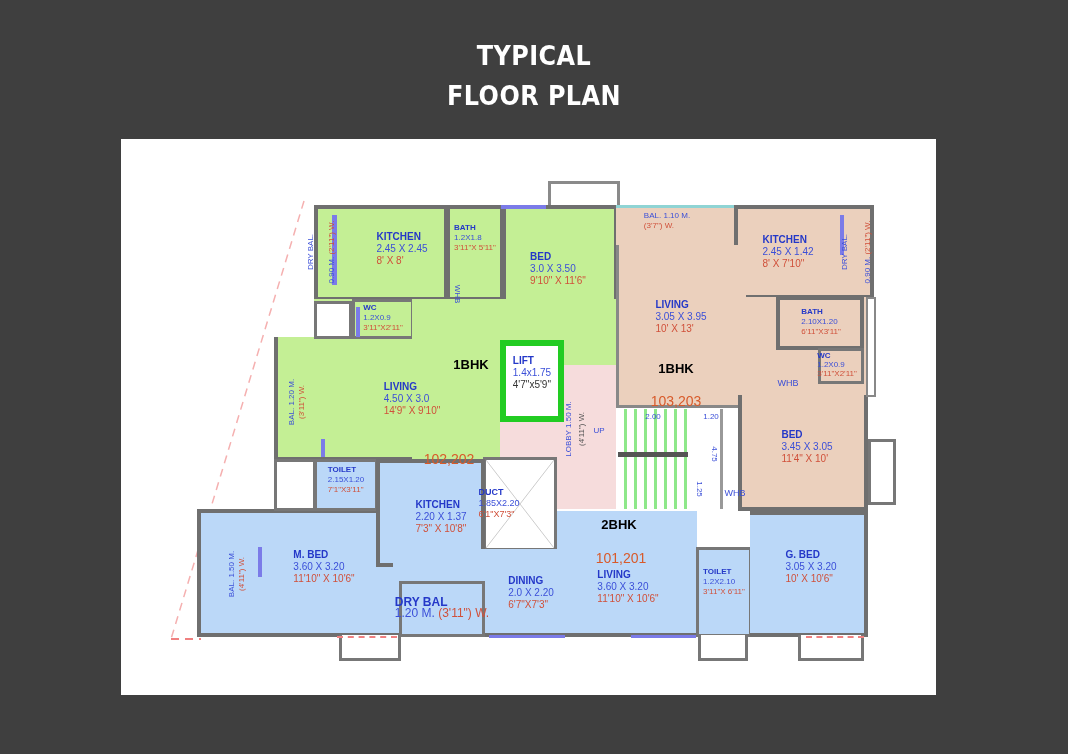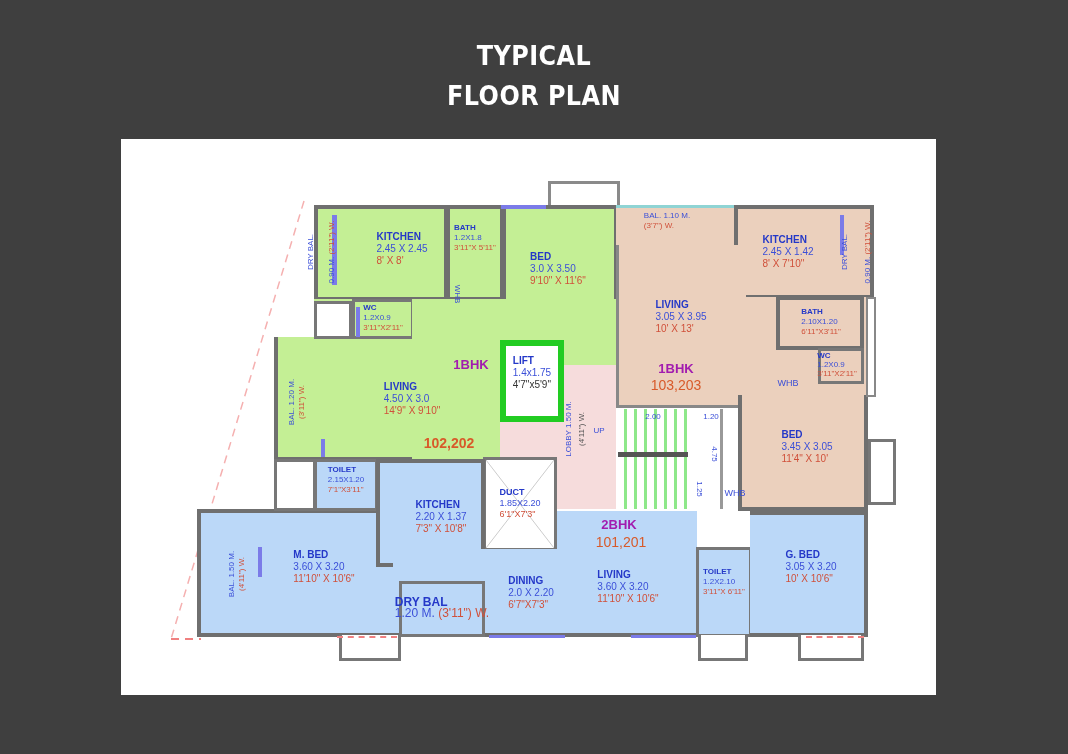--- a/index.html
+++ b/index.html
@@ -31,22 +31,22 @@
   .w { background: #ffffff; }
   .wall { border: 4px solid #6f6f6f; }
   .wall2 { border: 3px solid #777; }
   .lbl {
     position: absolute; text-align: left; font-size: 10px; line-height: 12px;
     white-space: nowrap; transform: translateX(-50%);
   }
   .name { color: #2438c8; font-weight: bold; }
   .dimm { color: #3b4fd8; }
   .dimf { color: #d0503a; }
-  .unit { position: absolute; font-weight: bold; font-size: 13px; color: #a21caf; transform: translateX(-50%); white-space: nowrap; }
-  .unitno { position: absolute; font-size: 14px; color: #d85a2a; transform: translateX(-50%); white-space: nowrap; }
+  .unit { position: absolute; font-weight: bold; font-size: 13px; color: #000000; transform: translateX(-50%); white-space: nowrap; }
+  .unitno { position: absolute; font-size: 14px; color: #d85a2a; transform: translateX(-50%); white-space: nowrap; margin-top: 16px; }
   .vert { position: absolute; font-size: 8px; line-height: 10px; white-space: nowrap; transform-origin: center; }
   .stair-line { position: absolute; width: 3px; background: #8ee88a; }
   .duct-x { position: absolute; }
   .glass { position: absolute; background: #7b7be8; }
   .dash { position: absolute; border-top: 2px dashed #f2a0a0; }
 </style>
 </head>
 <body>
 
 <div class="title">
@@ -158,34 +158,34 @@
   <div class="vert" style="left:148px;top:258px;transform:rotate(-90deg);">
     <span class="dimm">BAL.</span> <span class="dimm">1.20 M.</span>
   </div>
   <div class="vert" style="left:164px;top:258px;transform:rotate(-90deg);">
     <span class="dimf">(3'11") W.</span>
   </div>
   <div class="vert" style="left:327px;top:150px;transform:rotate(90deg);">
     <span class="dimm">WHB</span>
   </div>
   <div class="unit" style="left:350px;top:218px;">1BHK</div>
-  <div class="unitno" style="left:328px;top:296px;font-weight:bold;">102,202</div>
+  <div class="unitno" style="left:328px;top:296px;">102,202</div>
 
   <div class="lbl" style="left:411px;top:216px;">
     <div class="name">LIFT</div>
     <div class="dimm">1.4x1.75</div>
     <div style="color:#333">4'7"x5'9"</div>
   </div>
   <div class="vert" style="left:420px;top:285px;transform:rotate(-90deg);">
     <span class="dimm">LOBBY 1.50 M.</span>
   </div>
   <div class="vert" style="left:444px;top:285px;transform:rotate(-90deg);">
     <span style="color:#555">(4'11") W.</span>
   </div>
-  <div class="lbl" style="left:399px;top:348px;font-size:9px;line-height:11px;">
+  <div class="lbl" style="left:378px;top:348px;font-size:9px;line-height:11px;">
     <div class="name">DUCT</div>
     <div class="dimm">1.85X2.20</div>
     <div class="dimf">6'1"X7'3"</div>
   </div>
 
   <div class="lbl dimm" style="left:478px;top:286px;font-size:8px;">UP</div>
   <div class="lbl dimm" style="left:532px;top:272px;font-size:8px;">2.00</div>
   <div class="lbl dimm" style="left:590px;top:272px;font-size:8px;">1.20</div>
   <div class="vert dimm" style="left:585px;top:310px;transform:rotate(90deg);">4.75</div>
   <div class="vert dimm" style="left:570px;top:345px;transform:rotate(90deg);">1.25</div>

